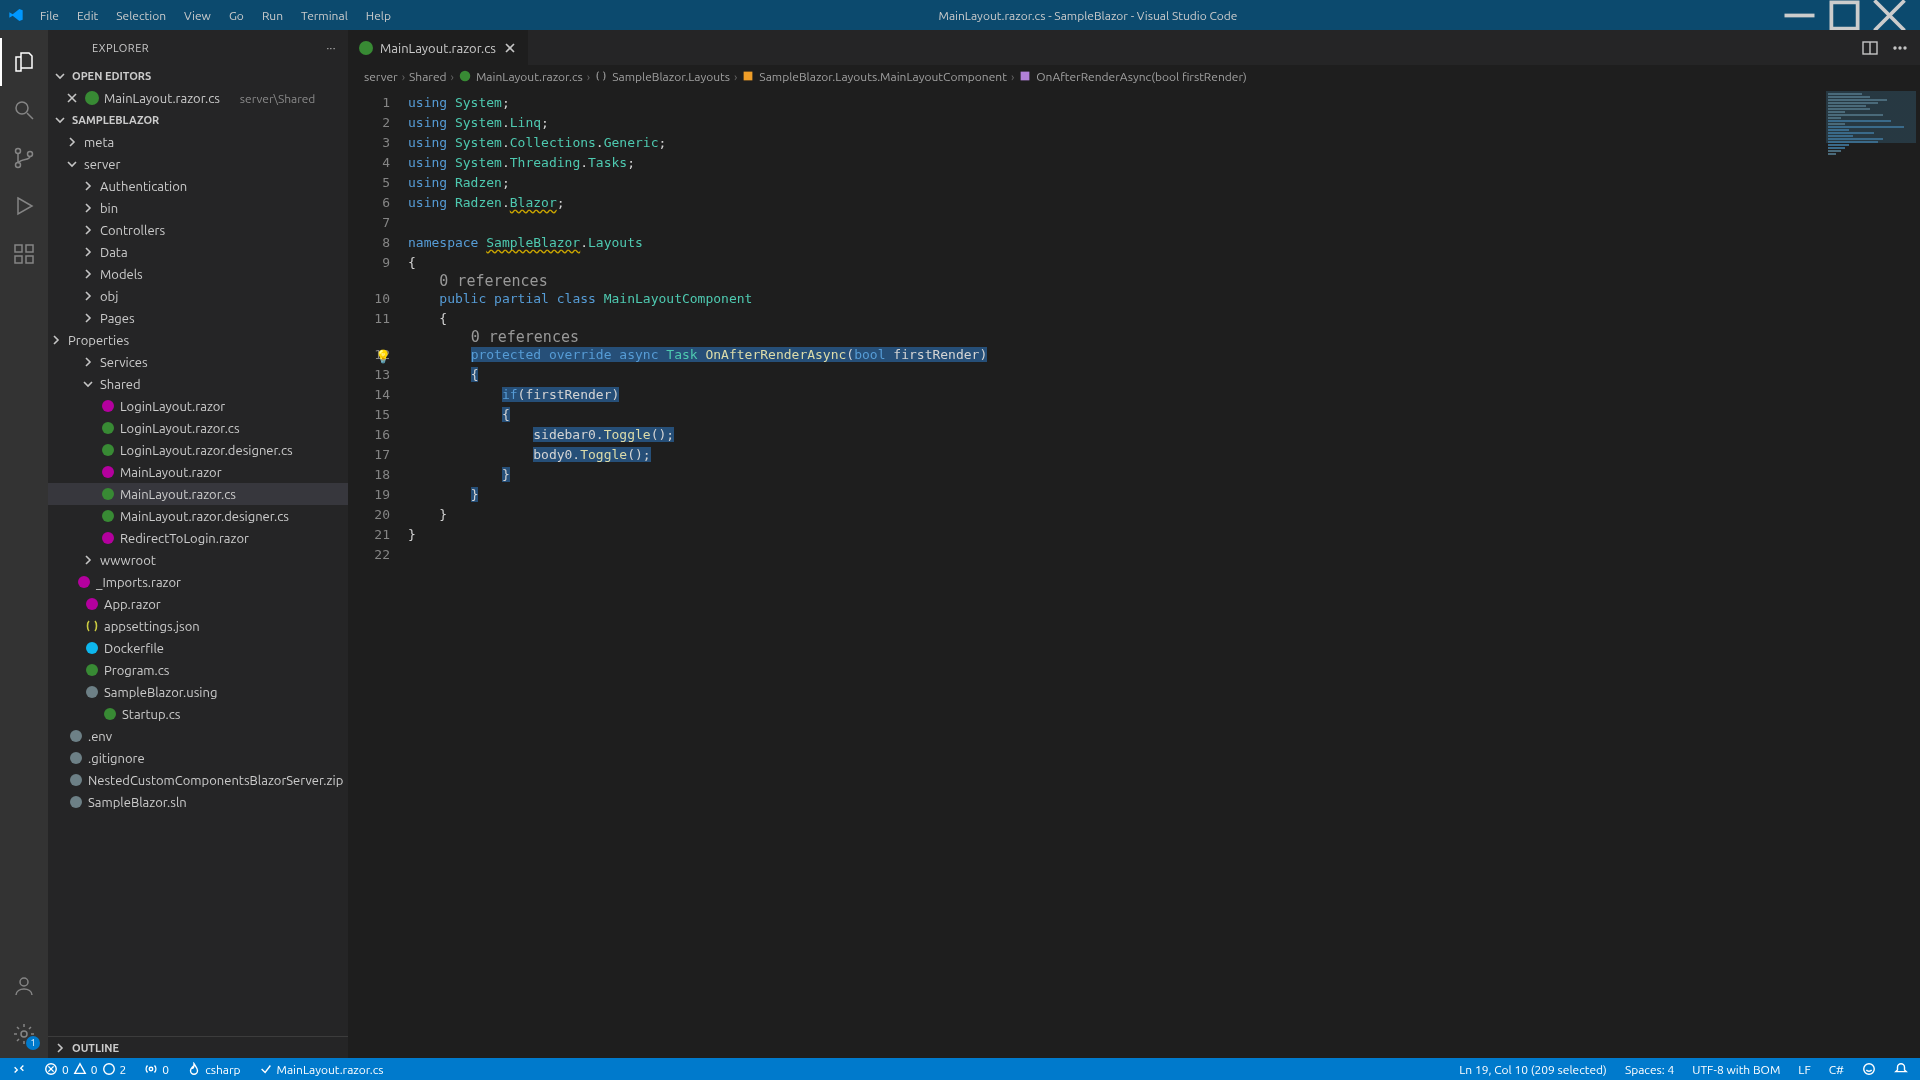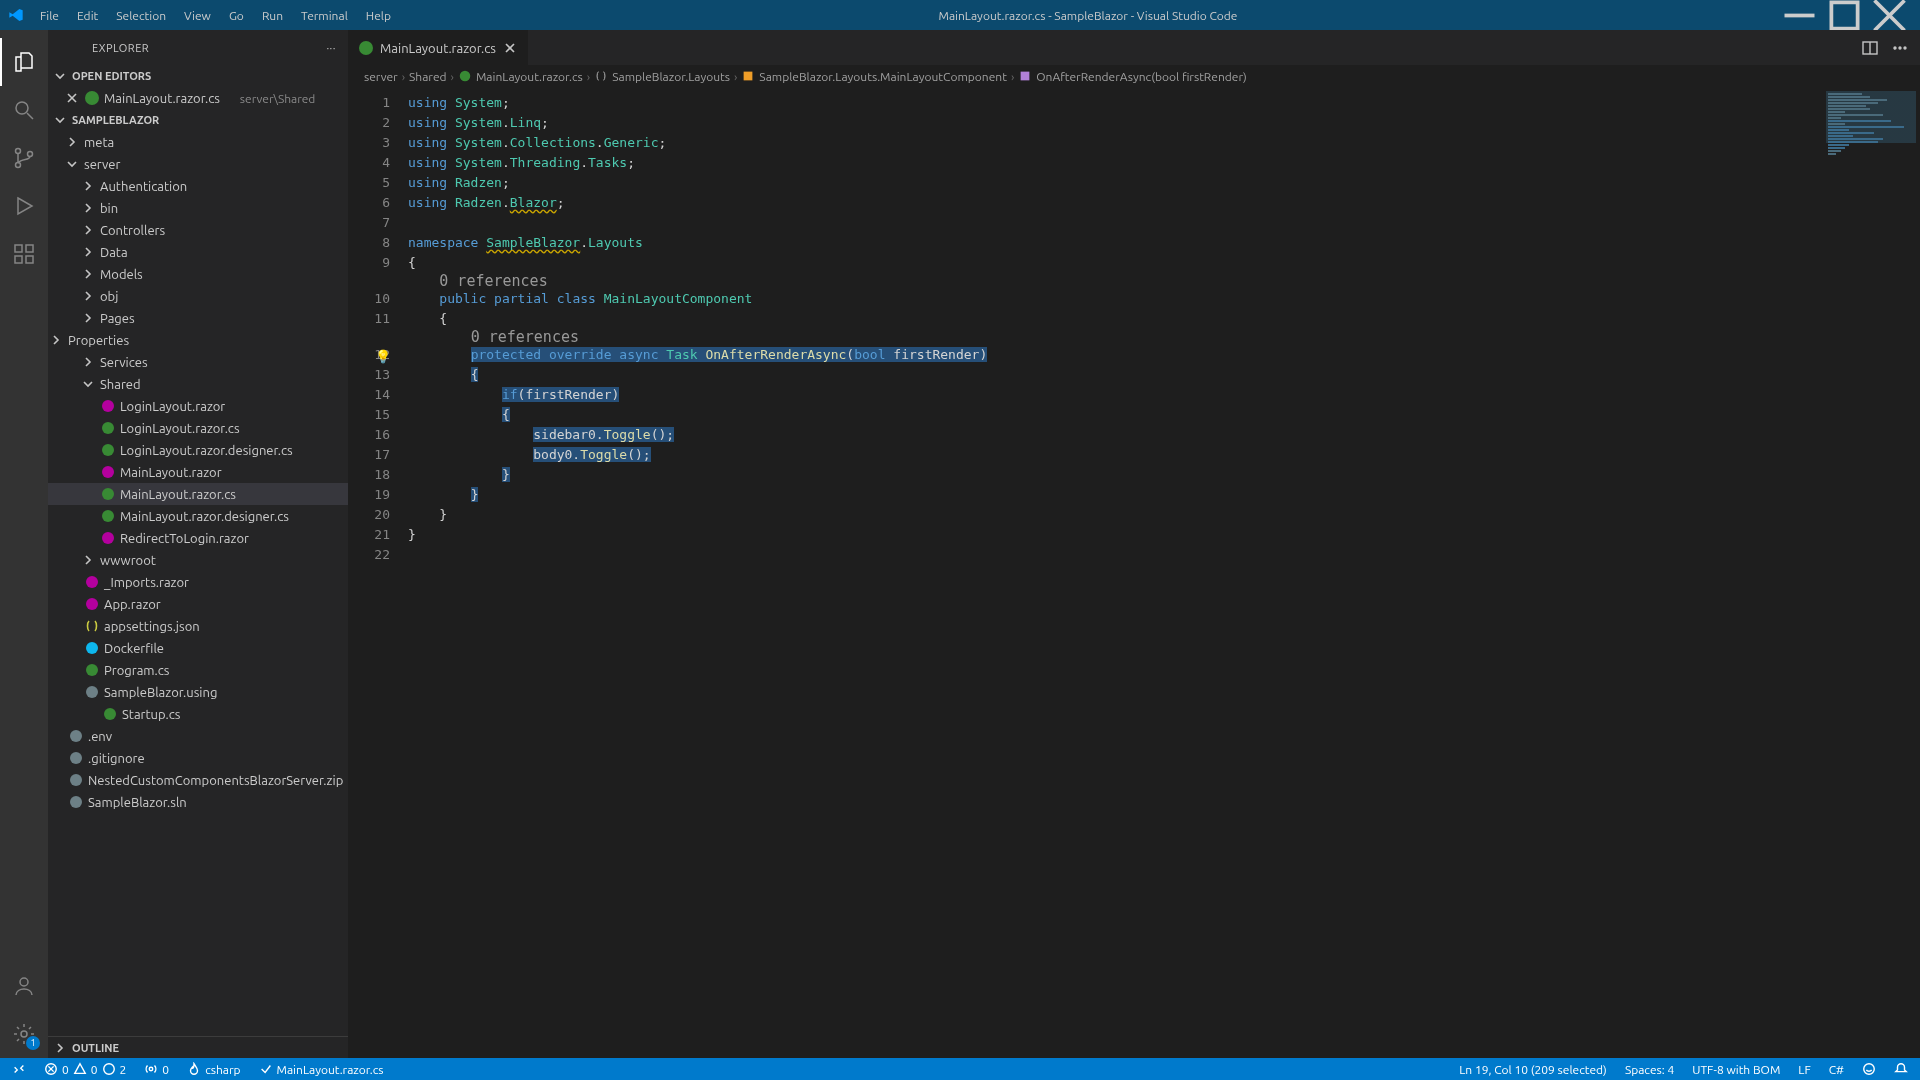--- a/index.html
+++ b/index.html
@@ -395,21 +395,21 @@
 
       <div id="server-rest">
           <div class="tree-row" style="padding-left:32px">
             <span class="twisty">
               <svg viewBox="0 0 12 12">
                 <polyline points="4,2 8,6 4,10" fill="none" stroke="#c5c5c5" stroke-width="1.6"></polyline>
               </svg>
             </span>
             <span>wwwroot</span>
           </div>
-          <div class="tree-row" style="padding-left:36px">
+          <div class="tree-row" style="padding-left:28px">
             <span class="file-icon">
               <svg viewBox="0 0 16 16">
                 <circle cx="8" cy="8" r="6" fill="#b4009e"></circle>
               </svg>
             </span>
             <span>_Imports.razor</span>
           </div>
           <div class="tree-row" style="padding-left:36px">
             <span class="file-icon">
               <svg viewBox="0 0 16 16">

